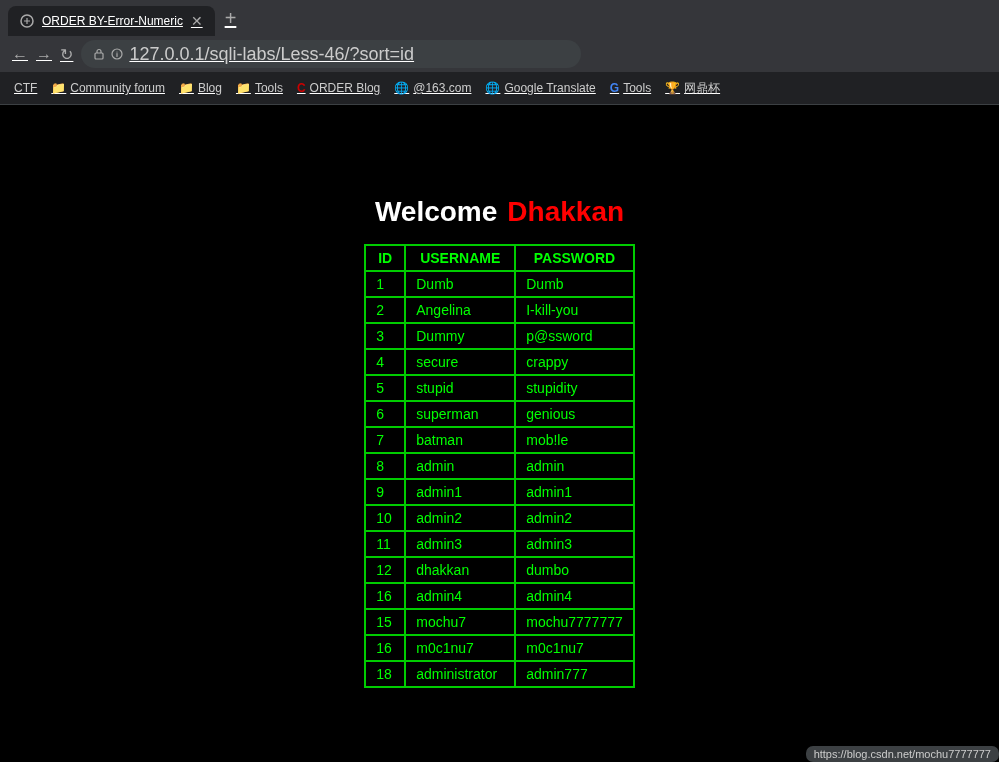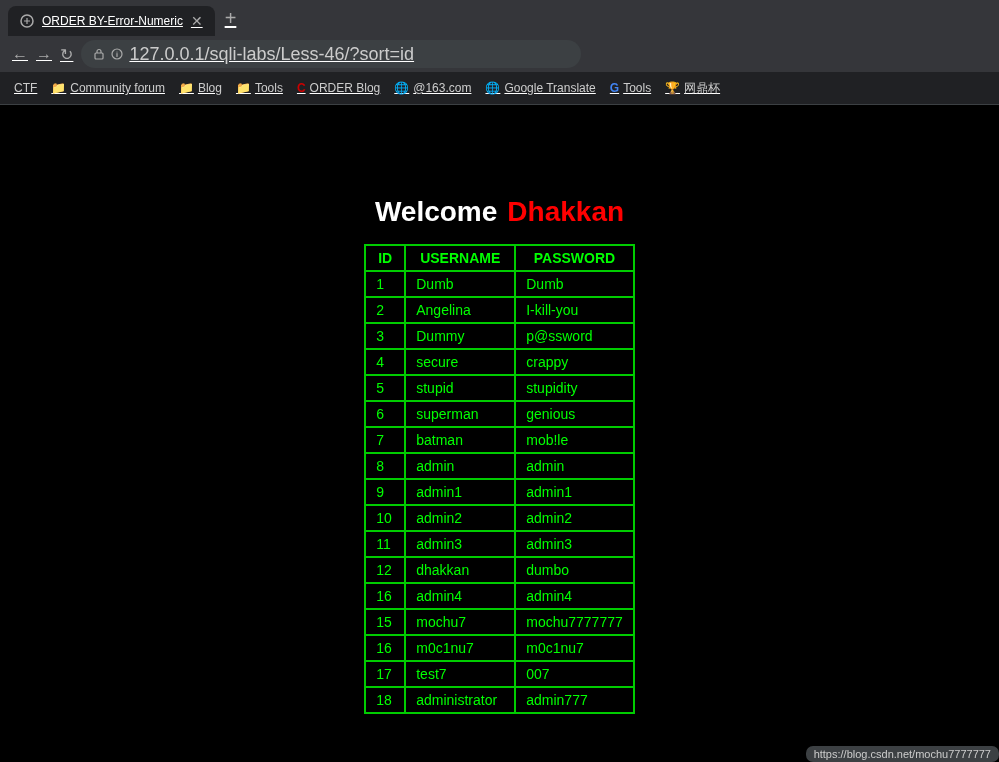--- a/index.html
+++ b/index.html
@@ -332,25 +332,20 @@
           <td>15</td>
           <td>mochu7</td>
           <td>mochu7777777</td>
         </tr>
         <tr>
           <td>16</td>
           <td>m0c1nu7</td>
           <td>m0c1nu7</td>
         </tr>
         <tr>
-          <td>17</td>
-          <td>test7</td>
-          <td>007</td>
-        </tr>
-        <tr>
           <td>18</td>
           <td>administrator</td>
           <td>admin777</td>
         </tr>
       </tbody>
   </table>
 </div>
 
 <div class="status-bar">
   <span>https://blog.csdn.net/mochu7777777</span>

